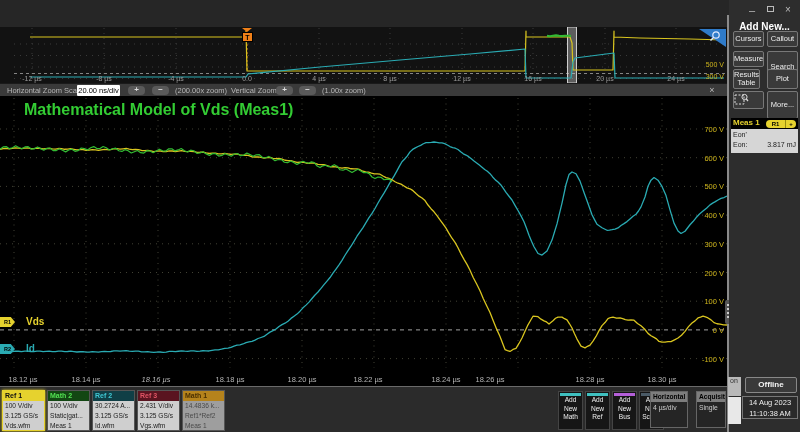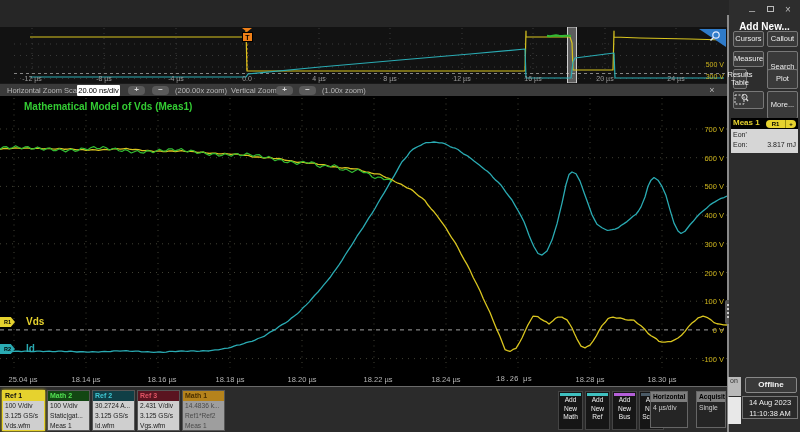--- a/index.html
+++ b/index.html
@@ -23,21 +23,21 @@
   #trig .tri{width:0;height:0;border-left:5.5px solid transparent;border-right:5.5px solid transparent;border-top:4px solid #f08018;}
   #trig .box{width:11px;height:10px;background:#f08018;color:#000;font-size:7px;font-weight:bold;text-align:center;line-height:10px;border:1px solid #000;}
   
   #zoombar{left:0;top:83px;width:727px;height:13px;background:#3a3a3a;border-top:1px solid #1a1a1a;}
   .zb-label{position:absolute;top:2px;color:#b8b8b8;font-size:7.5px;}
   #zb-value{position:absolute;left:77px;top:1px;width:43px;height:11px;background:#fff;color:#000;font-size:7.5px;text-align:center;line-height:11px;border-radius:1px;}
   .zb-btn{position:absolute;top:2px;width:17px;height:9px;background:#5a5a5a;border-radius:4px;color:#ddd;font-size:8px;line-height:8px;text-align:center;font-weight:bold;}
   #zb-close{position:absolute;left:706px;top:1px;width:12px;height:11px;color:#bbb;font-size:9px;text-align:center;line-height:11px;}
   
   #mainplot{left:0;top:96px;width:727px;height:290px;background:#000;}
-  #main-title{position:absolute;left:24px;top:5px;color:#33cc33;font-size:10px;font-weight:bold;}
+  #main-title{position:absolute;left:24px;top:5px;color:#33cc33;font-size:16px;font-weight:bold;}
   .mn-xtick{position:absolute;top:279px;color:#b5b5b5;font-size:7.5px;transform:translateX(-50%);}
   .mn-ytick{position:absolute;right:3px;color:#cfb61c;font-size:7.5px;text-align:right;}
   .refrow{position:absolute;left:0;}
   .refbadge{position:absolute;left:0;top:0;width:15px;height:10px;clip-path:polygon(0 0,72% 0,100% 50%,72% 100%,0 100%);color:#000;font-size:5.5px;font-weight:bold;text-align:center;line-height:10px;}
   .reflabel{position:absolute;left:26px;top:-1px;font-size:10px;font-weight:bold;}
   
   #divider{left:727px;top:15px;width:2px;height:417px;background:#8a8a8a;}
   #grab{left:725px;top:300px;width:6px;height:24px;background:#555;border-radius:2px;}
   #grab .dot{position:absolute;left:2px;top:4px;width:2px;height:2px;background:#ccc;box-shadow:0 4px 0 #ccc,0 8px 0 #ccc,0 12px 0 #ccc;}
   
@@ -172,28 +172,28 @@
     <div id="refrows">
         <div class="refrow" style="top: 221px;">
           <div class="refbadge" style="background: rgb(230, 210, 46);">R1</div>
           <div class="reflabel" style="color: rgb(230, 210, 46);">Vds</div>
         </div>
         <div class="refrow" style="top: 248px;">
           <div class="refbadge" style="background: rgb(42, 171, 179);">R2</div>
           <div class="reflabel" style="color: rgb(42, 171, 179);">Id</div>
         </div>
       </div>
-  <div class="mn-xtick" style="left: 23px;">25.04 µs</div>
+  <div class="mn-xtick" style="left: 23px;">18.12 µs</div>
       <div class="mn-xtick" style="left: 86px;">18.14 µs</div>
-      <div class="mn-xtick" style="left: 162px;">18.16 µs</div>
+      <div class="mn-xtick" style="left: 156px; font-style: italic;">18.16 µs</div>
       <div class="mn-xtick" style="left: 230px; text-align: right;">18.18 µs</div>
       <div class="mn-xtick" style="left: 302px;">18.20 µs</div>
-      <div class="mn-xtick" style="left: 378px;">18.22 µs</div>
+      <div class="mn-xtick" style="left: 368px;">18.22 µs</div>
       <div class="mn-xtick" style="left: 446px;">18.24 µs</div>
-      <div class="mn-xtick" style="left: 514px; font-family: Liberation Mono, monospace;">18.26 µs</div>
+      <div class="mn-xtick" style="left: 490px;">18.26 µs</div>
       <div class="mn-xtick" style="left: 590px;">18.28 µs</div>
       <div class="mn-xtick" style="left: 662px;">18.30 µs</div>
       <div class="mn-ytick" style="top: 29px;">700 V</div>
       <div class="mn-ytick" style="top: 57.7px;">600 V</div>
       <div class="mn-ytick" style="top: 86.4px;">500 V</div>
       <div class="mn-ytick" style="top: 115.1px;">400 V</div>
       <div class="mn-ytick" style="top: 143.8px;">300 V</div>
       <div class="mn-ytick" style="top: 172.5px;">200 V</div>
       <div class="mn-ytick" style="top: 201.2px;">100 V</div>
       <div class="mn-ytick" style="top: 229.9px;">0 V</div>
@@ -257,21 +257,21 @@
   <div class="abs" id="sidebar">
     <span class="winctl" style="left:20px;top:4px;font-size:11px;">–</span>
     <span class="winctl" style="left:38px;top:6px;width:7px;height:6px;border:1px solid #bbb;display:inline-block;"></span>
     <span class="winctl" style="left:56px;top:4px;font-size:10px;">×</span>
     <div id="sb-title">Add New...</div>
     <div id="sb-btns">
         <div class="sb-btn" style="left: 4px; top: 31px; width: 31px; height: 16px;">Cursors</div>
         <div class="sb-btn" style="left: 38px; top: 31px; width: 31px; height: 16px;">Callout</div>
         <div class="sb-btn" style="left: 4px; top: 51px; width: 31px; height: 16px;">Measure</div>
         <div class="sb-btn" style="left: 38px; top: 51px; width: 31px; height: 32px;">Search</div>
-        <div class="sb-btn" style="left: 4px; top: 69px; width: 14px; height: 20px;">Results Table</div>
+        <div class="sb-btn" style="left: 4px; top: 69px; width: 27px; height: 20px;">Results Table</div>
         <div class="sb-btn" style="left: 38px; top: 69px; width: 31px; height: 20px;">Plot</div>
       </div>
     <div class="sb-btn" style="left:4px;top:91px;width:31px;height:18px;">
       <svg width="15" height="14">
         <rect x="1" y="3" width="9" height="9" fill="none" stroke="#ddd" stroke-width="1" stroke-dasharray="2 1.5"></rect>
         <circle cx="10.5" cy="5" r="2.6" fill="none" stroke="#ddd" stroke-width="1"></circle>
         <line x1="12.3" y1="7" x2="14" y2="9" stroke="#ddd" stroke-width="1.2"></line>
       </svg>
     </div>
     <div class="sb-btn" style="left:38px;top:91px;width:31px;height:28px;">More...</div>

